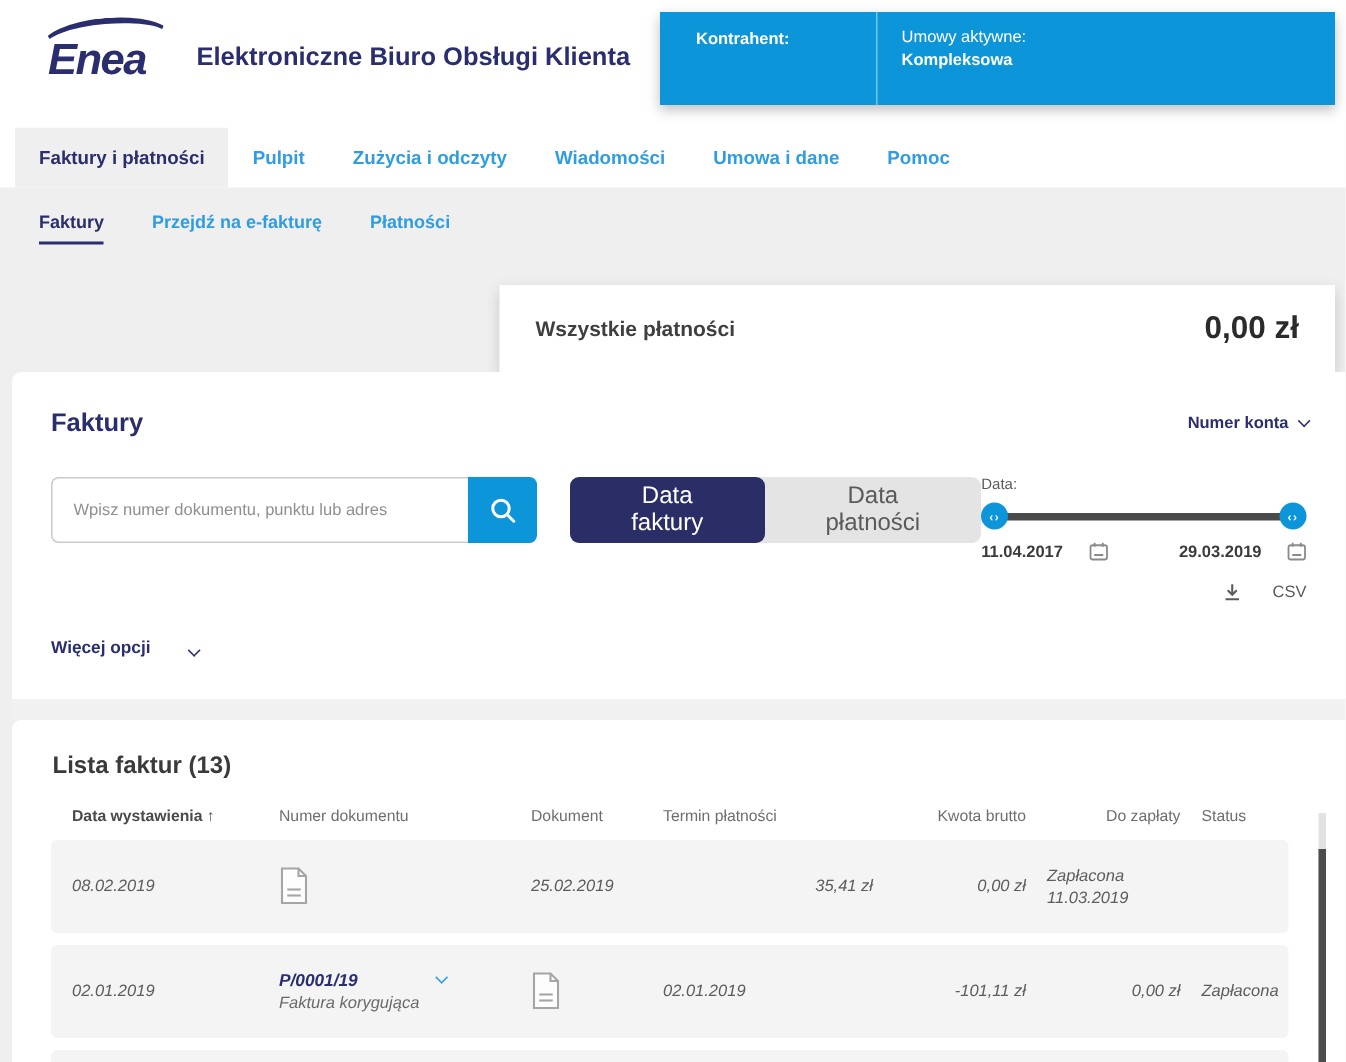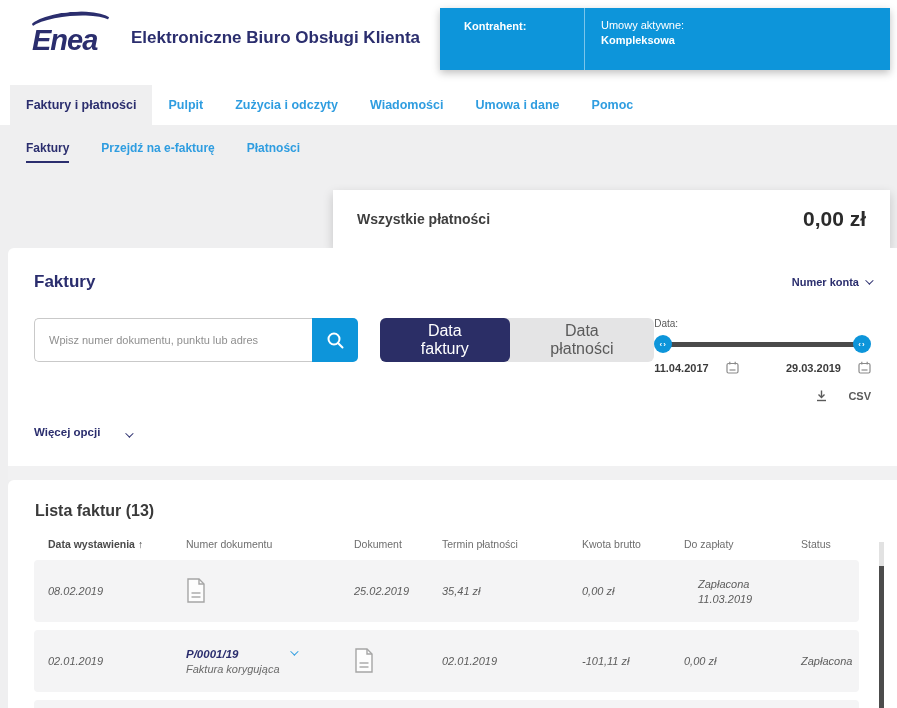--- a/index.html
+++ b/index.html
@@ -72,33 +72,33 @@
   .slider-track { position:relative; height:18px; }
   .slider-line { position:absolute; left:6px; right:6px; top:7px; height:5px; background:#4a4a4a; border-radius:3px; }
   .slider-handle { position:absolute; top:0; width:18px; height:18px; border-radius:50%; background:#0d95da;
     color:#fff; font-size:8px; font-weight:bold; display:flex; align-items:center; justify-content:center;
     cursor:pointer; letter-spacing:1px; }
   .slider-handle.left { left:0; } .slider-handle.right { right:0; }
   .slider-dates { display:flex; justify-content:space-between; margin-top:8px; }
   .slider-date { font-size:11px; font-weight:bold; color:#3b3b3b; display:flex; align-items:flex-end; gap:17px; cursor:pointer; }
 
   .csv-row { text-align:right; padding-right:26px; margin-top:14px; }
-  .csv-link { font-size:11px; font-weight:bold; color:#5a5a5a; cursor:pointer;
+  .csv-link { font-size:11px; font-weight:normal; color:#5a5a5a; cursor:pointer;
     display:inline-flex; align-items:center; gap:21px; }
   .more-options { margin:20px 0 0 26px; font-size:11.5px; font-weight:bold; color:#2b2e6e;
     cursor:pointer; display:inline-flex; align-items:flex-end; gap:25px; }
 
   
   .list-title { padding:22px 3px 0 27px; font-size:16px; font-weight:bold; color:#3a3a3a; }
   .trow { display:grid; grid-template-columns:138px 168px 88px 140px 102px 103px 1fr;
     align-items:center; margin:0 38px 8px 26px; padding-left:14px; }
   .thead { margin-top:18px; margin-bottom:10px; }
   .th { font-size:10.5px; color:#6e6e6e; }
   .th.sorted { font-weight:bold; color:#4a4a4a; }
-  .c5,.c6 { text-align:left; } .c7 { padding-left:14px; }
+  .c5,.c6 { text-align:right; } .c7 { padding-left:14px; }
   .row { background:#f4f4f5; border-radius:4px; height:62px; cursor:pointer;font-style:italic; }
   .cell { font-size:11px; color:#5c5c5c; }
   .doc-number { font-size:11.5px; font-weight:bold; color:#2b2e6e; }
   .doc-type { font-size:11px; color:#6a6a6a; margin-top:3px; }
   .doc-cell { display:flex; align-items:flex-start; gap:10px; }
   .row-chev { color:#2f9de0; margin-top:2px; }
   .status-date { margin-top:3px; }
   .row-partial { background:#f4f4f5; border-radius:4px 4px 0 0; height:8px; margin:0 38px 0 26px; }
   .scrollbar-track { position:absolute; right:13px; top:62px; bottom:0; width:5px; background:#e2e2e2; }
   .scrollbar-thumb { position:absolute; right:13px; top:86px; bottom:0; width:5px; background:#4c4c4c; }

